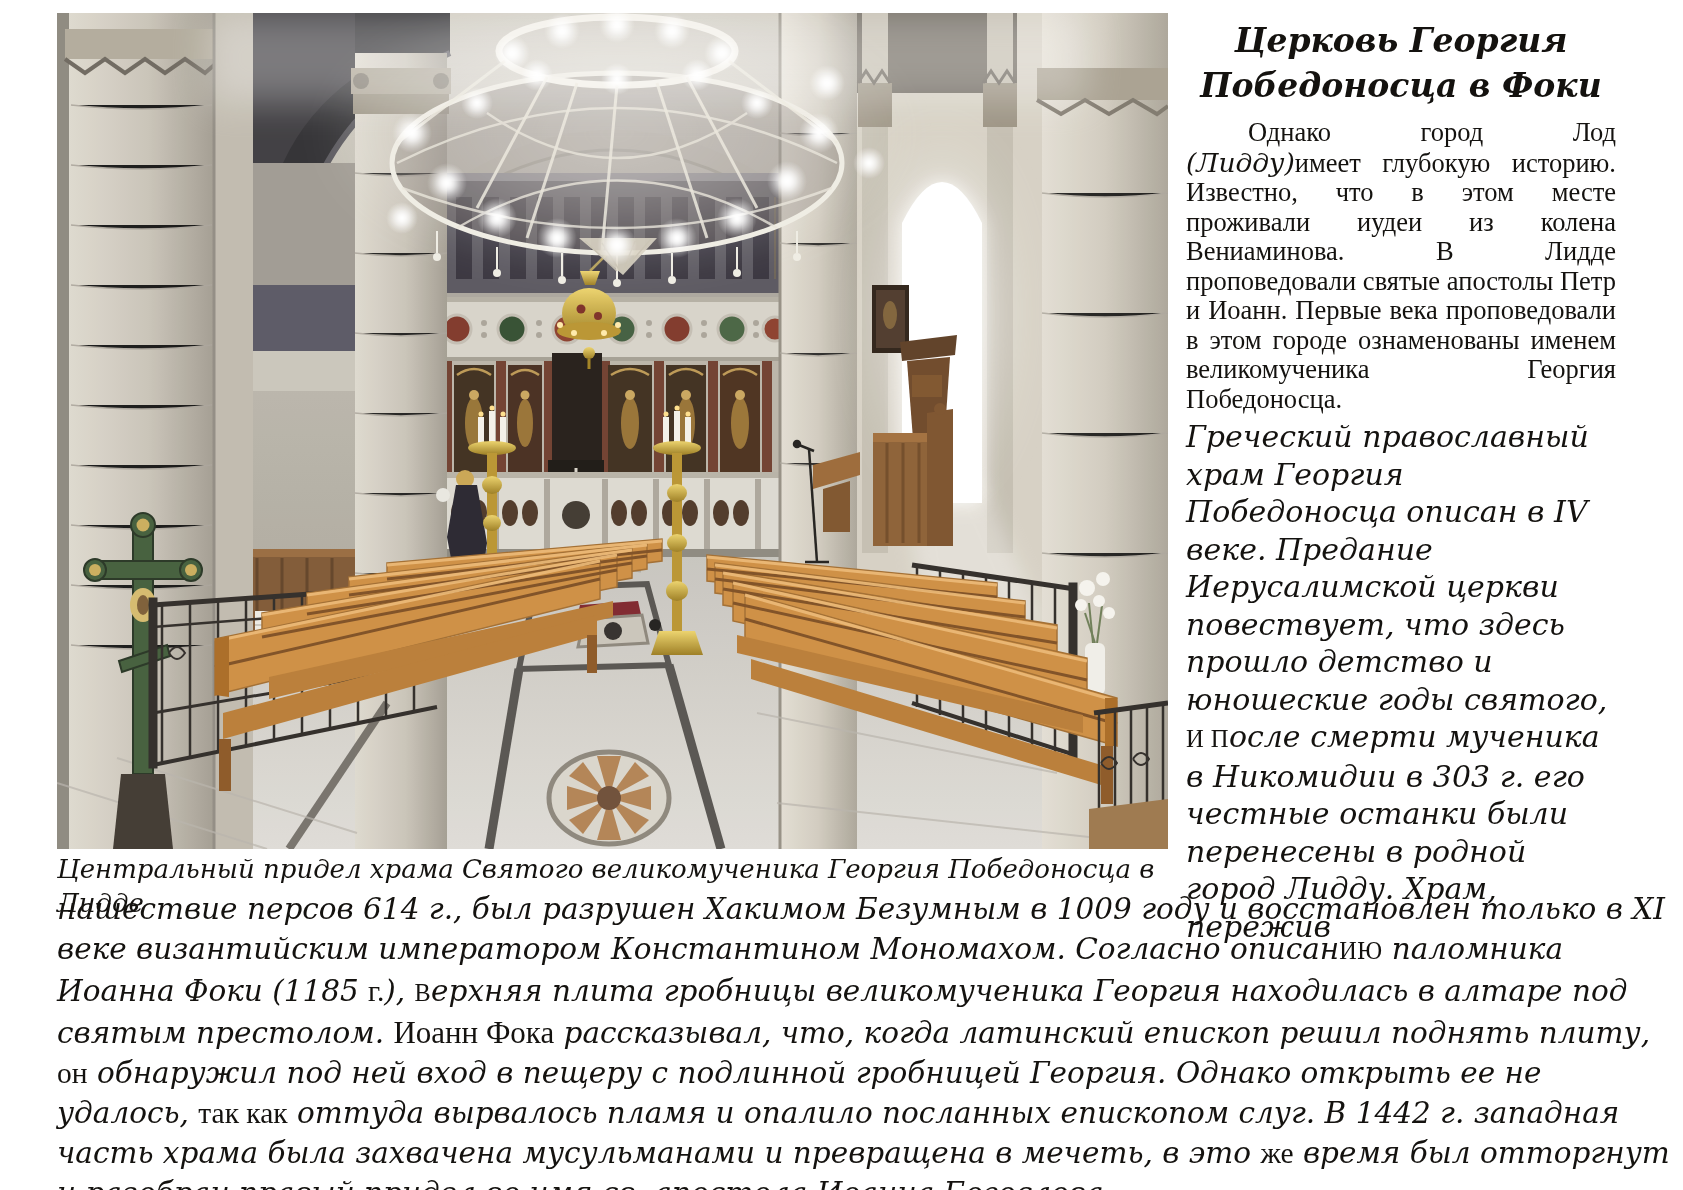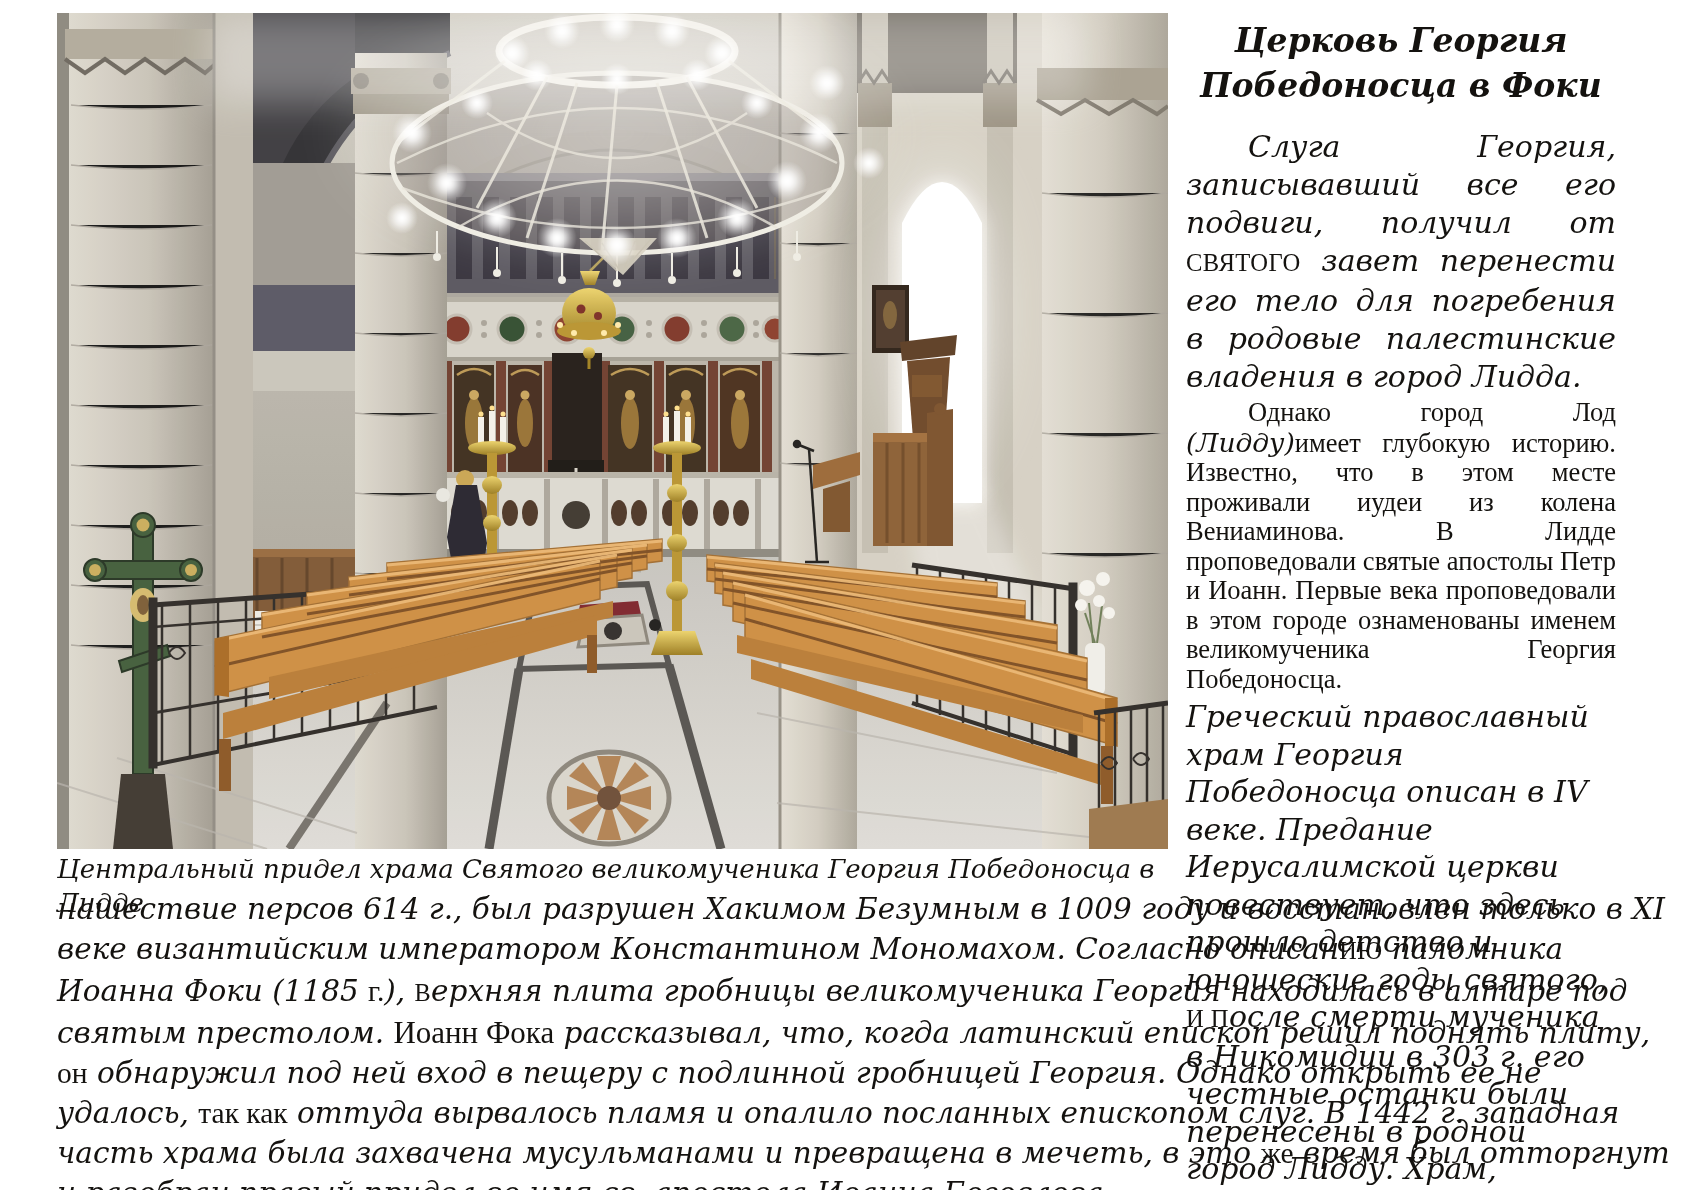--- a/index.html
+++ b/index.html
@@ -5,21 +5,21 @@
   html,body{margin:0;padding:0;background:#ffffff;}
   .page{position:relative;width:1683px;height:1190px;background:#ffffff;color:#14120f;overflow:hidden;}
   .scr{font-family:"DejaVu Serif",serif;font-style:italic;}
   .upr{font-family:"Liberation Serif",serif;font-style:normal;}
   .sc{text-transform:uppercase;font-size:.82em;letter-spacing:.4px;text-align:right;}
   .big{font-size:1.05em;}
   .photo{position:absolute;left:57px;top:13px;width:1111px;height:836px;margin:0;}
   .photo svg{display:block;width:100%;height:100%;}
   .caption{position:absolute;left:57px;top:852px;width:1105px;font-size:26px;line-height:34px;}
   .rightcol{position:absolute;left:1186px;top:12px;width:430px;}
-  .rightcol h1{margin:6px 0 20px 0;font-family:"DejaVu Serif",serif;font-style:italic;font-weight:700;
+  .rightcol h1{margin:6px 0 10px 0;font-family:"DejaVu Serif",serif;font-style:italic;font-weight:700;
                font-size:33px;line-height:45px;text-align:center;}
   .rightcol p{margin:0;}
   .p1{font-size:30px;line-height:38px;text-align:justify;text-indent:62px;}
   .p2{margin-top:2px !important;font-size:26.5px;line-height:29.5px;text-align:justify;text-indent:62px;}
   .p3{margin-top:4px !important;font-size:30px;line-height:37.5px;text-align:left;}
   .bottom{position:absolute;left:57px;top:889px;width:1616px;font-size:29.5px;line-height:40px;text-align:left;}
 </style>
 </head>
 <body>
 
@@ -686,20 +686,19 @@
   </svg>
   </figure>
 
   <div class="caption scr">Центральный придел храма Святого великомученика Георгия Победоносца в Лидде</div>
 
   <div class="rightcol">
     <h1>
       <span style="display:block">Церковь Георгия</span>
       <span style="display:block">Победоносца в Фоки</span>
     </h1>
-    <p class="p1 scr"><span>Слуга Георгия, записывавший все его подвиги, получил от </span><span class="upr sc">святого</span><span> завет перенести его тело для погребения в родовые палестинские владения в город Лидда.</span></p>
     <p class="p2 upr"><span>Однако город Лод </span><span class="scr">(Лидду)</span><span>имеет глубокую историю. Известно, что в этом месте проживали иудеи из колена Вениаминова. В Лидде проповедовали святые апостолы Петр и Иоанн. Первые века проповедовали в этом городе ознаменованы именем великомученика Георгия Победоносца.</span></p>
     <p class="p3 scr"><span>Греческий православный храм Георгия Победоносца описан в IV веке. Предание Иерусалимской церкви повествует, что здесь прошло детство и юношеские годы святого, </span><span class="upr sc">и п</span><span>осле смерти мученика в Никомидии в 303 г. его честные останки были перенесены в родной город Лидду. Храм, пережив</span></p>
   </div>
 
   <div class="bottom scr"><span>нашествие персов 614 г., был разрушен Хакимом Безумным в 1009 году и восстановлен только в XI веке византийским императором Константином Мономахом. Согласно описан</span><span class="upr sc">ию</span><span> паломника Иоанна Фоки (1185 </span><span class="upr">г.</span><span>), </span><span class="upr sc">в</span><span>ерхняя плита гробницы великомученика Георгия находилась в алтаре под святым престолом. </span><span class="upr big">Иоанн Фока</span><span> рассказывал, что, когда латинский епископ решил поднять плиту, </span><span class="upr">он</span><span> обнаружил под ней вход в пещеру с подлинной гробницей Георгия. Однако открыть ее не удалось, </span><span class="upr">так как</span><span> оттуда вырвалось пламя и опалило посланных епископом слуг. В 1442 г. западная часть храма была захвачена мусульманами и превращена в мечеть, в это </span><span class="upr">же</span><span> время был отторгнут и разобран правый придел во имя св. апостола Иоанна Богослова.</span></div>
 
 </div>
 
 </body></html>

